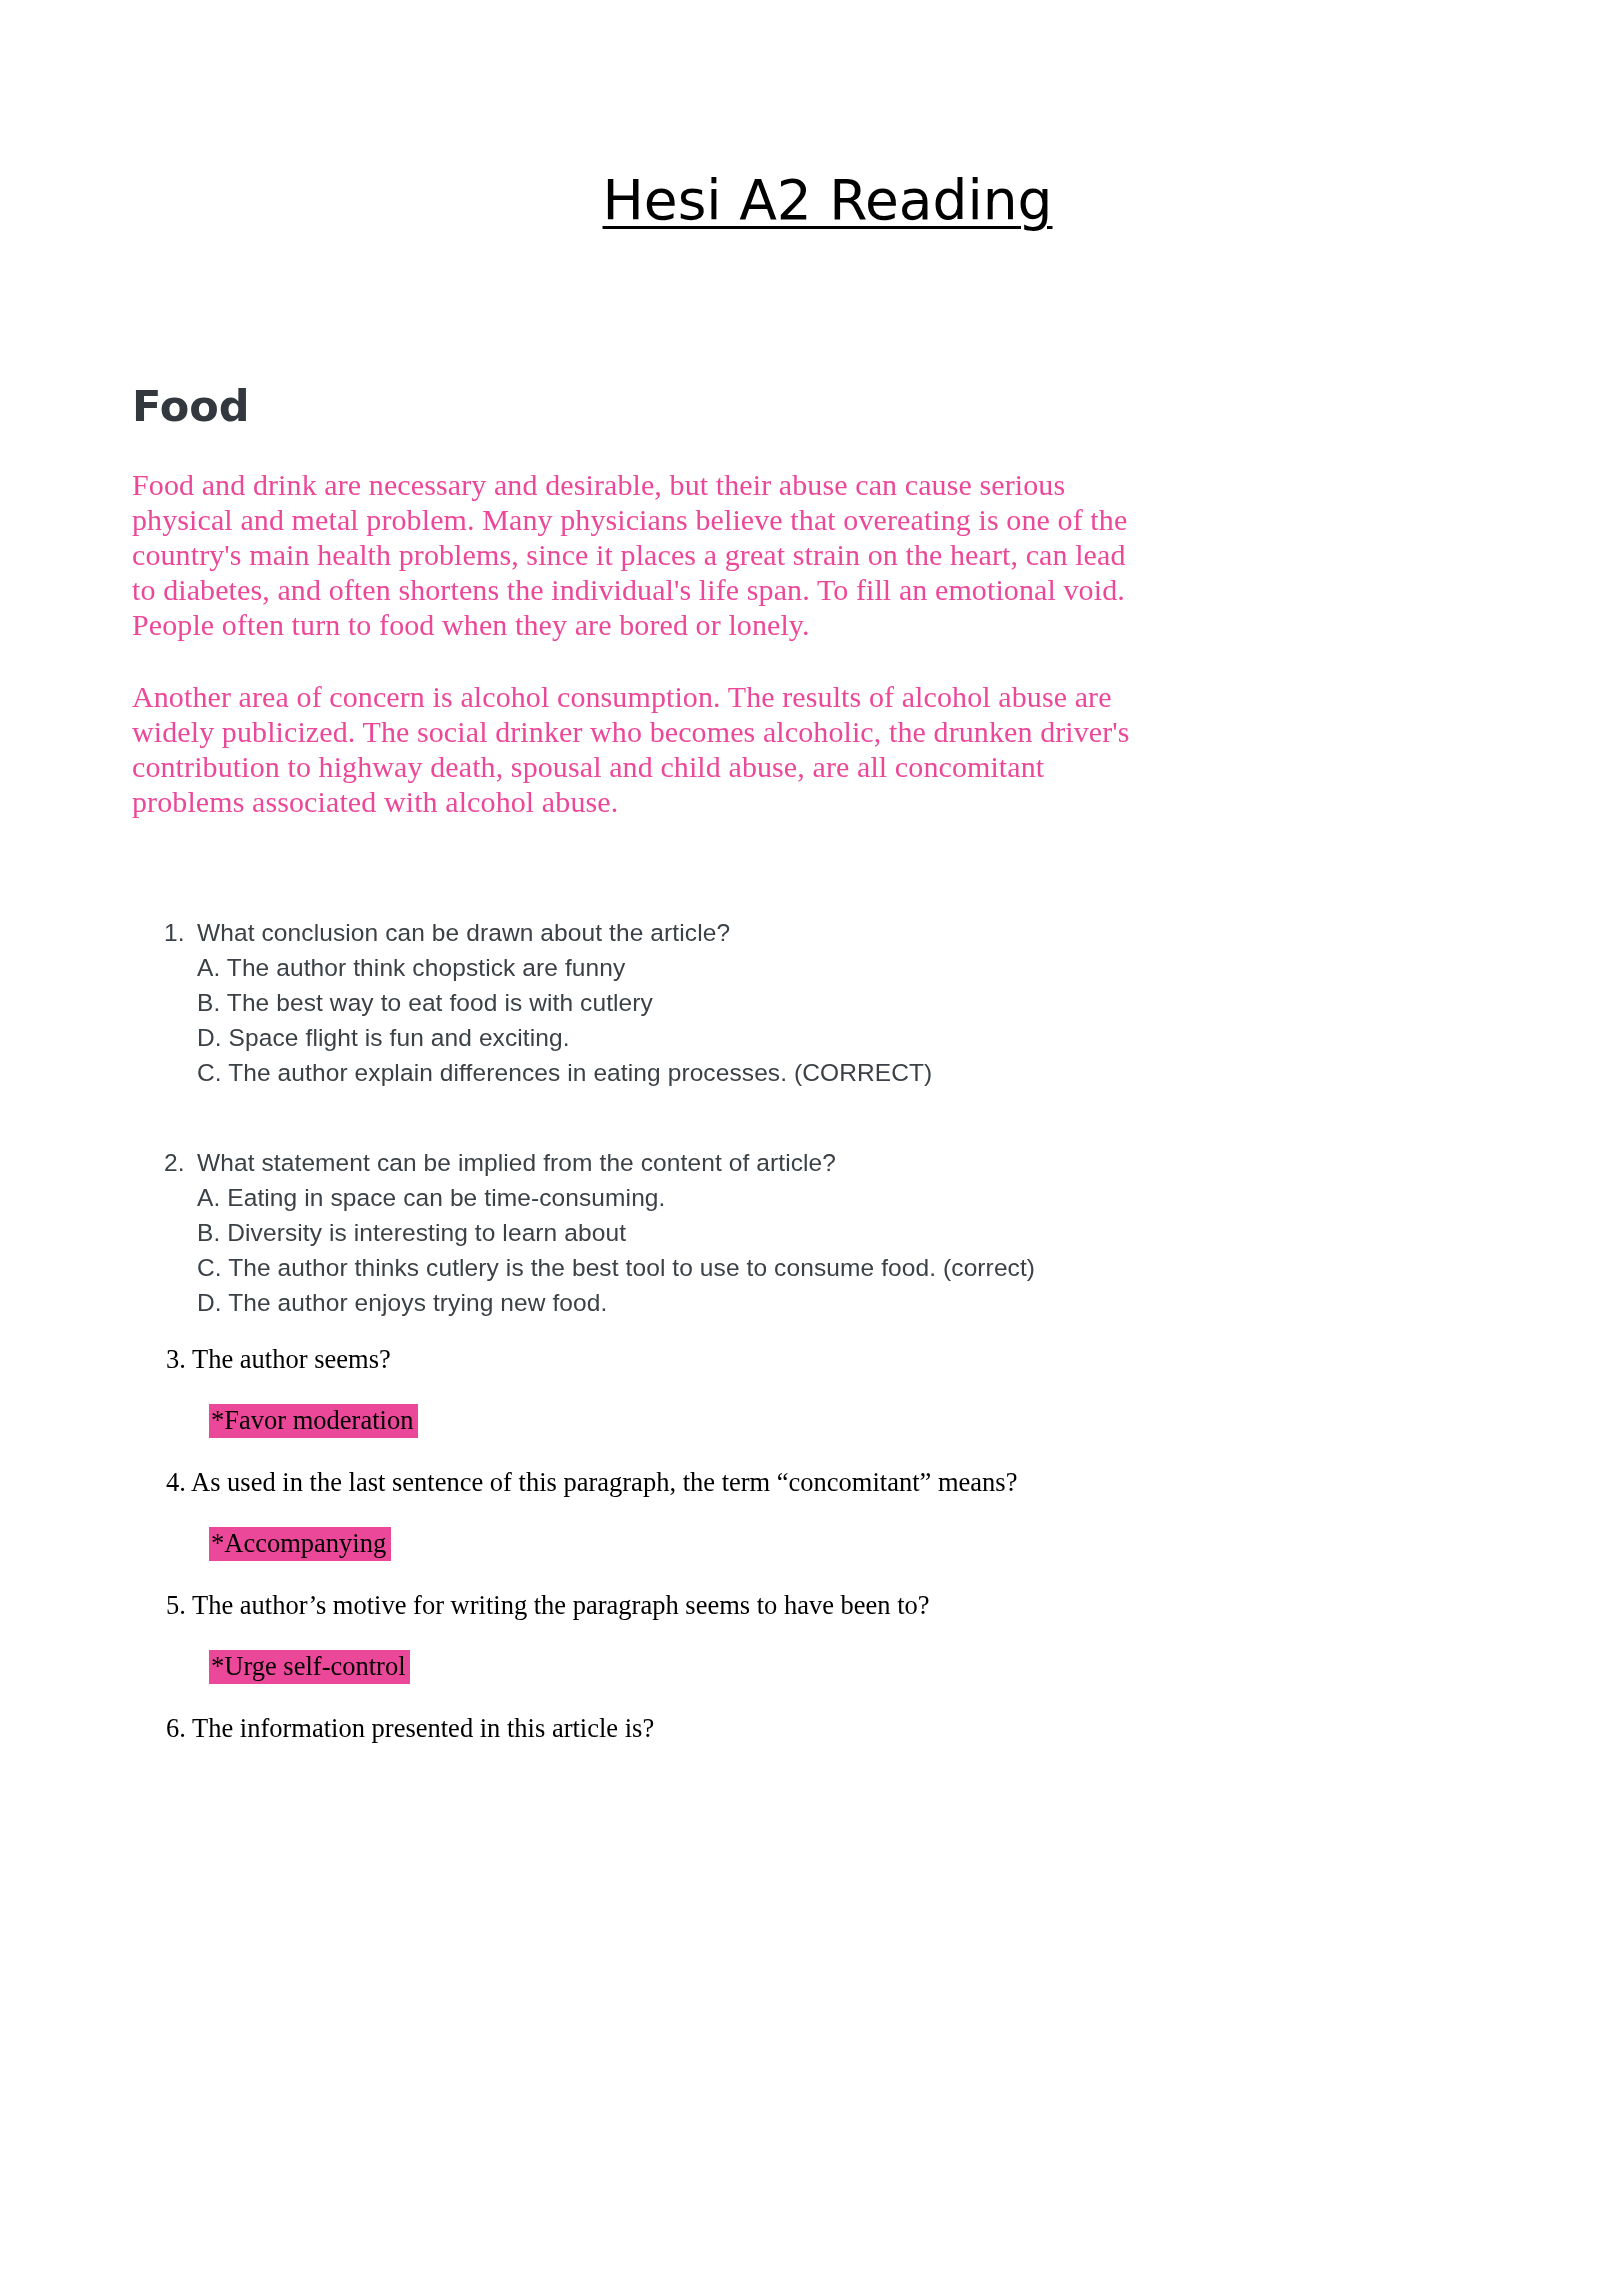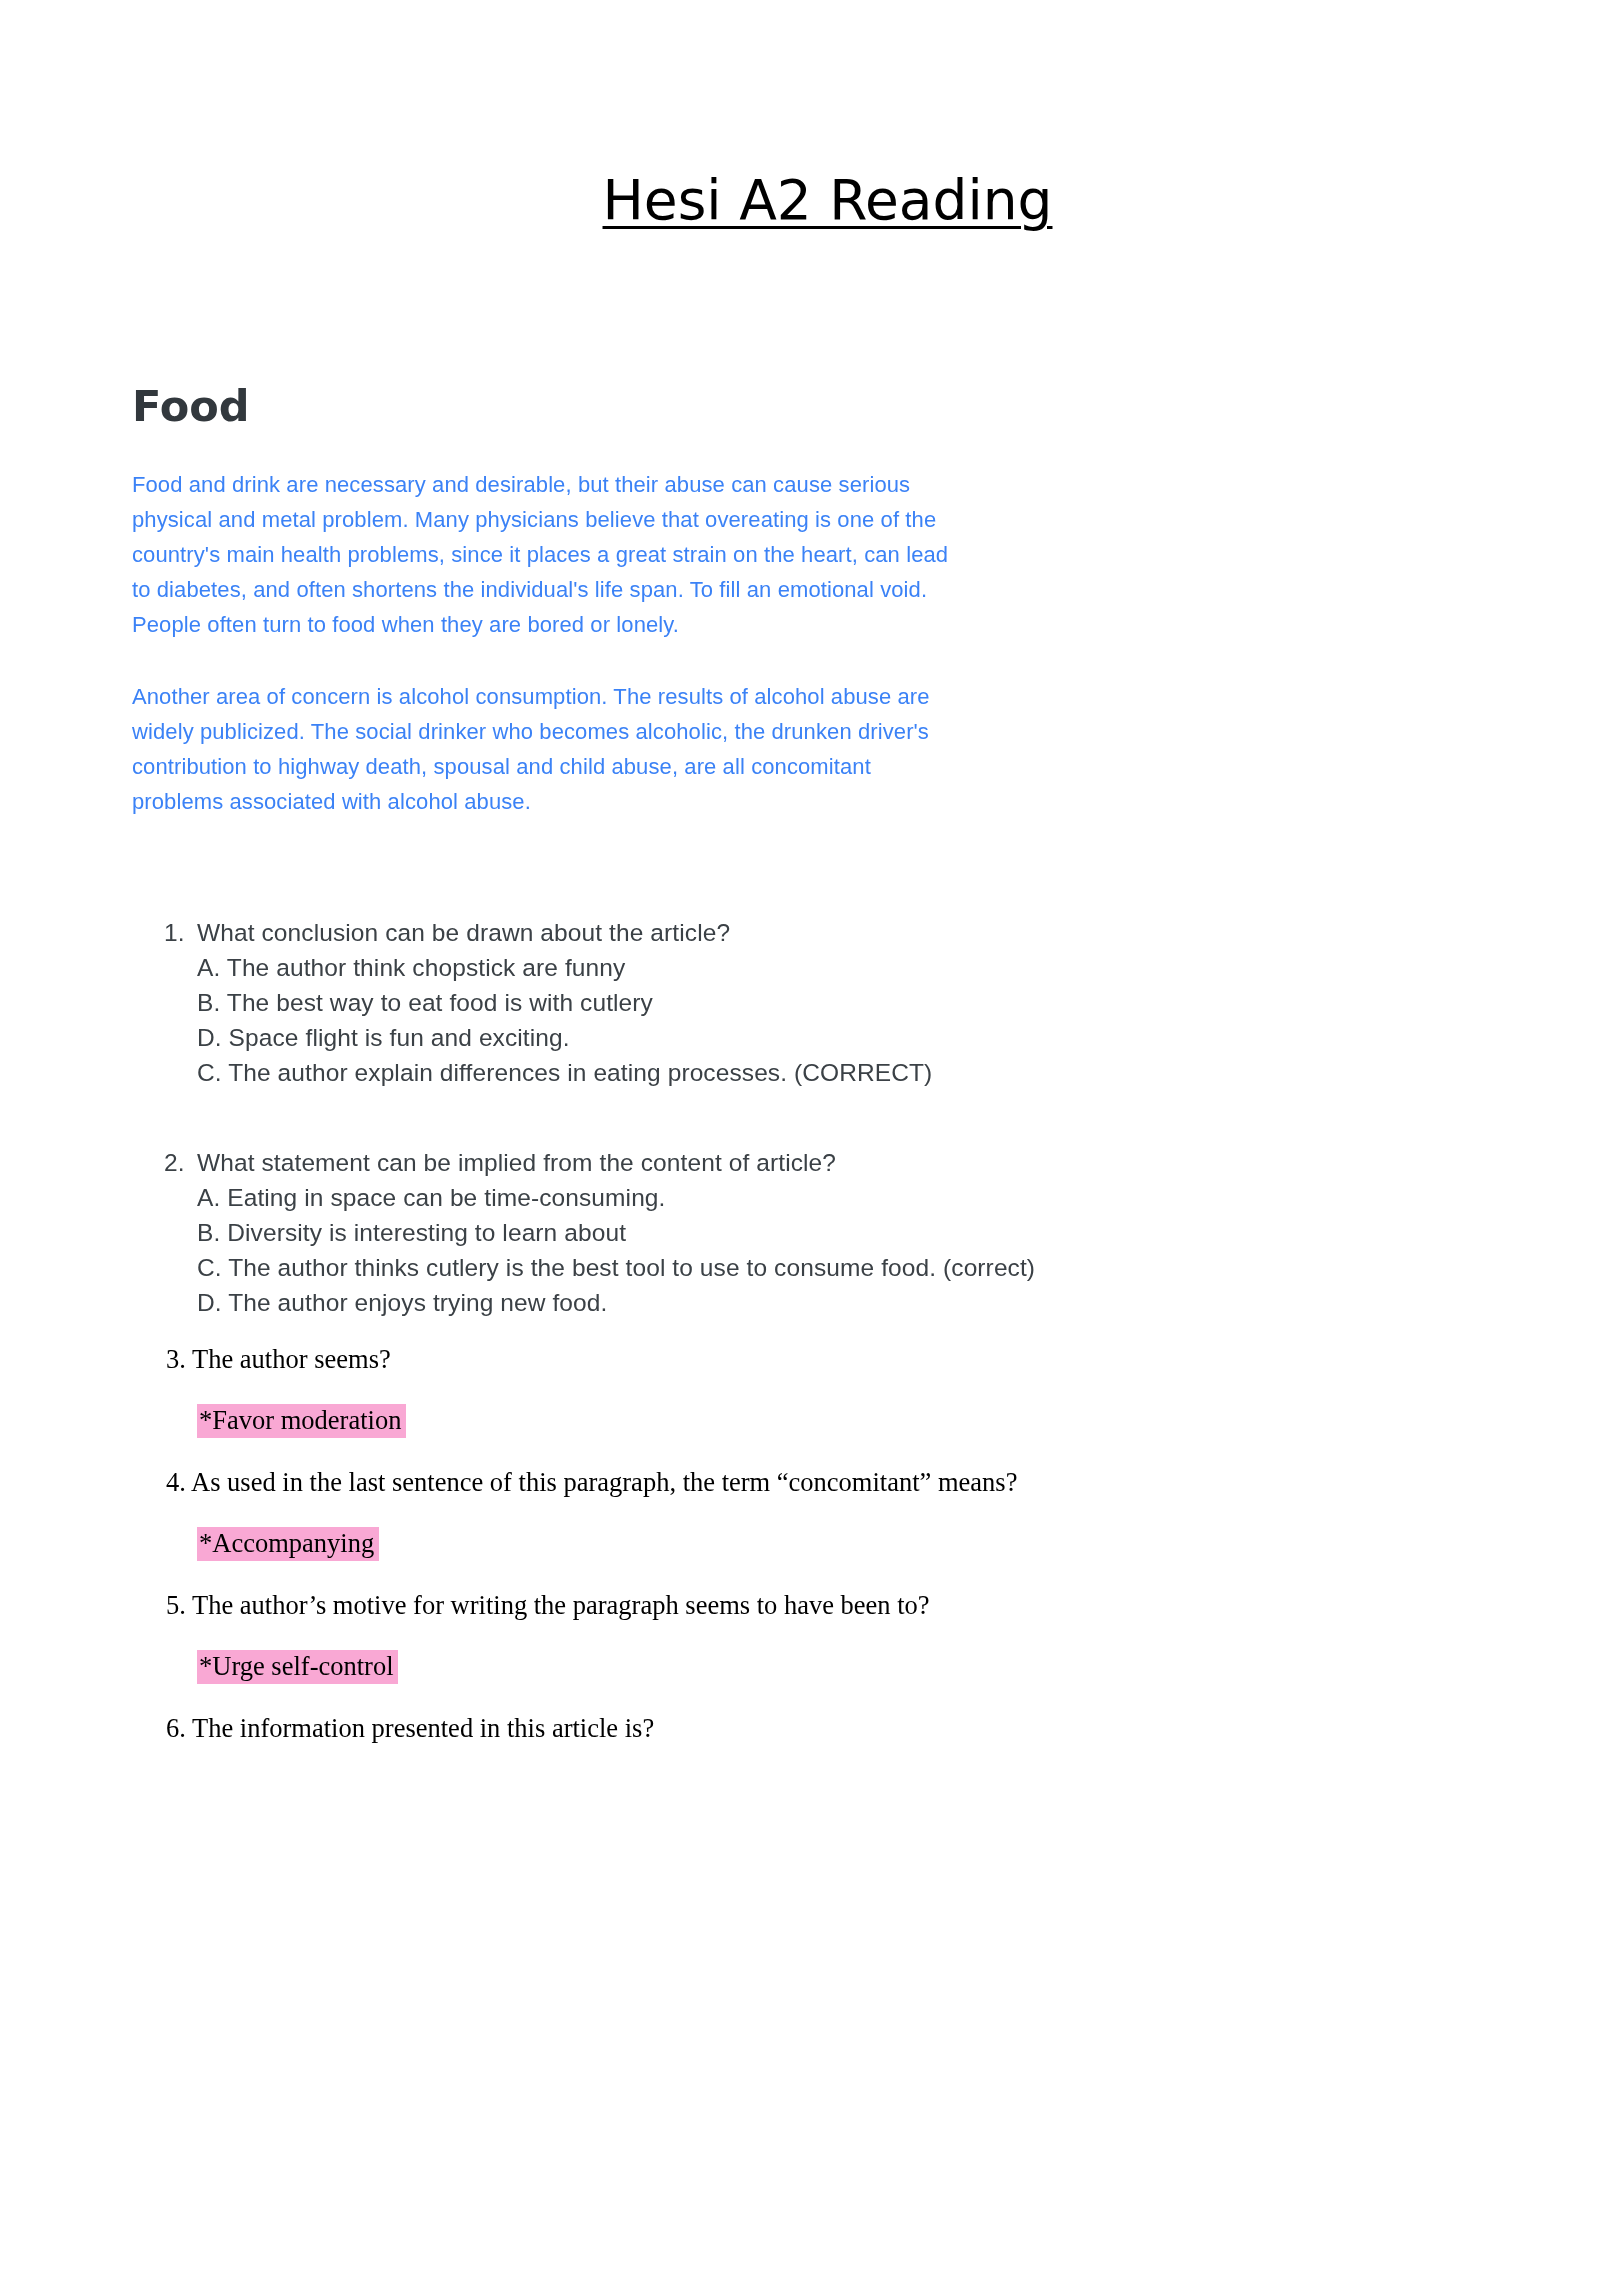--- a/index.html
+++ b/index.html
@@ -37,24 +37,25 @@
     font-size: 43px;
     font-weight: 700;
     color: #32383d;
     line-height: 1.15;
   }
   .section-heading span {
     text-decoration-thickness: 2.9px;
     text-underline-offset: 5.9px;
   }
   .para {
-    font-size: 22px;
+    font-size: 30px;
     line-height: 35px;
-    color: #3b82f6;
+    color: #ec4899;
     letter-spacing: 0.1px;
+    font-family: Liberation Serif, serif;
   }
   .para-1 { margin-top: 31px; }
   .para-2 { margin-top: 37px; }
 
   .mcq {
     display: flex;
     padding-left: 32px;
     font-size: 24.5px;
     line-height: 35px;
     color: #3b4146;
@@ -77,22 +78,23 @@
   .sq-question {
     margin-top: 25.5px;
     padding-left: 34px;
   }
   .sq-question.first { margin-top: 21px; }
   .sq-answer {
     margin-top: 23.5px;
     padding-left: 65px;
   }
   .hl {
-    background: #f9a8d4;
+    background: #ec4899;
     padding: 1px 4.9px 2.9px 2px;
+    margin-left: 12px;
   }
 </style>
 </head>
 <body>
 
 <div class="page">
 
   <h1 class="doc-title">
     <span>Hesi A2 Reading</span>
   </h1>

